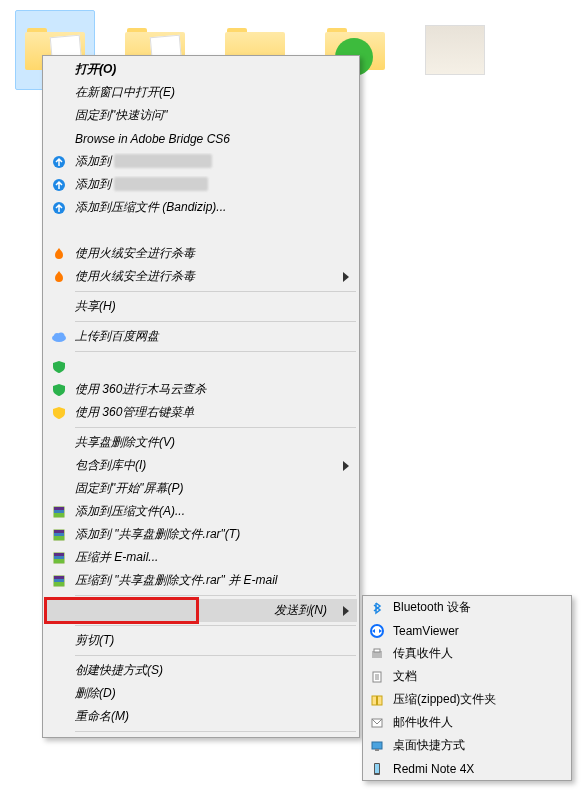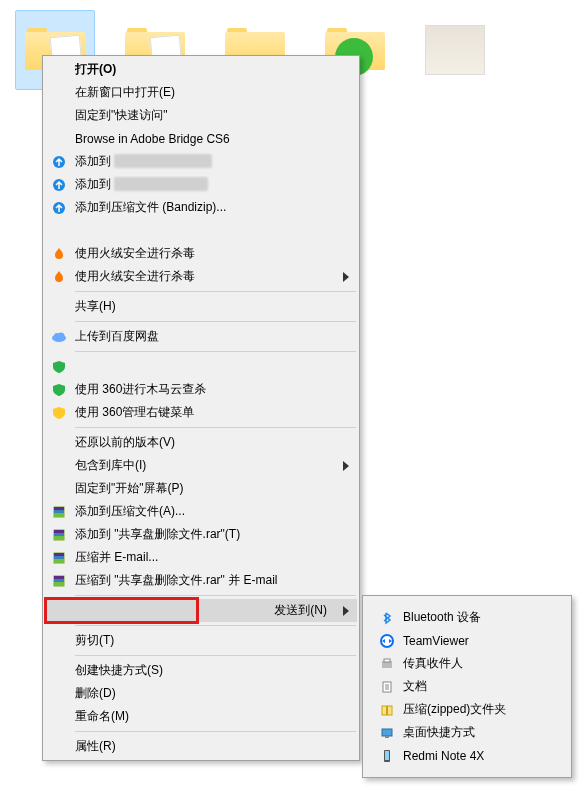--- a/index.html
+++ b/index.html
@@ -70,20 +70,21 @@
 
   .context-menu {
     position: absolute;
     top: 55px;
     left: 42px;
     width: 318px;
     background: #f0f0f0;
     border: 1px solid #a0a0a0;
     box-shadow: 3px 3px 5px rgba(0,0,0,0.25);
     padding: 2px;
+    font-style: italic;
   }
   .menu-row {
     height: 23px;
     display: flex;
     align-items: center;
     padding: 0 30px 0 4px;
     cursor: default;
     position: relative;
     white-space: nowrap;
   }
@@ -130,21 +131,21 @@
   }
 
   .submenu {
     position: absolute;
     top: 613px;
     left: 362px;
     width: 210px;
     background: #f0f0f0;
     border: 1px solid #a0a0a0;
     box-shadow: 3px 3px 5px rgba(0,0,0,0.25);
-    padding: 10px;
+    padding: 0;
   }
   .submenu .menu-row { height: 23px; }
 
   svg { display:block; }
 </style>
 </head>
 <body>
 
 <div class="desktop">
   <div class="folder-icon selected">
@@ -283,21 +284,21 @@
       <span class="mi-icon">
         <svg width="14" height="14">
           <path d="M7 1 L13 3 V7 C13 11 7 13 7 13 C7 13 1 11 1 7 V3 Z" fill="#ffca28"></path>
         </svg>
       </span>
       <span class="mi-label">使用 360管理右键菜单</span>
     </div>
     <div class="menu-sep"></div>
     <div class="menu-row">
       <span class="mi-icon"></span>
-      <span class="mi-label">还原以前的版本(V)</span>
+      <span class="mi-label">共享盘删除文件(V)</span>
     </div>
     <div class="menu-row">
       <span class="mi-icon"></span>
       <span class="mi-label">包含到库中(I)</span>
       <span class="submenu-arrow">
         <svg width="6" height="10">
           <path d="M0 0 L6 5 L0 10 Z" fill="#333"></path>
         </svg>
       </span>
     </div>
@@ -371,24 +372,20 @@
     </div>
     <div class="menu-row">
       <span class="mi-icon"></span>
       <span class="mi-label">删除(D)</span>
     </div>
     <div class="menu-row">
       <span class="mi-icon"></span>
       <span class="mi-label">重命名(M)</span>
     </div>
     <div class="menu-sep"></div>
-    <div class="menu-row">
-      <span class="mi-icon"></span>
-      <span class="mi-label">属性(R)</span>
-    </div>
     <div class="highlight-frame" style="left: 1px; top: 541px; width: 155px; height: 27px; border-color: rgb(224, 27, 27);"></div>
   </div>
 
 <div class="submenu" id="subMenu" style="top: 595px;">
     <div class="menu-row">
       <span class="mi-icon">
         <svg width="14" height="14">
           <path d="M6 2 V12 L10 9 L4 4 M6 2 L10 5 L4 10" stroke="#1e88e5" stroke-width="1.5" fill="none"></path>
         </svg>
       </span>
@@ -428,20 +425,29 @@
         <svg width="14" height="14">
           <rect x="2" y="3" width="10" height="9" fill="#ffe082" stroke="#c8a415"></rect>
           <line x1="7" y1="3" x2="7" y2="12" stroke="#c8a415" stroke-width="2"></line>
         </svg>
       </span>
       <span class="mi-label">压缩(zipped)文件夹</span>
     </div>
     <div class="menu-row">
       <span class="mi-icon">
         <svg width="14" height="14">
+          <rect x="2" y="3" width="10" height="8" fill="#fff" stroke="#888"></rect>
+          <path d="M2 3 L7 8 L12 3" stroke="#888" fill="none"></path>
+        </svg>
+      </span>
+      <span class="mi-label">邮件收件人</span>
+    </div>
+    <div class="menu-row">
+      <span class="mi-icon">
+        <svg width="14" height="14">
           <rect x="2" y="3" width="10" height="7" fill="#4aa3df" stroke="#2b6ea0"></rect>
           <rect x="5" y="10" width="4" height="2" fill="#888"></rect>
         </svg>
       </span>
       <span class="mi-label">桌面快捷方式</span>
     </div>
     <div class="menu-row">
       <span class="mi-icon">
         <svg width="14" height="14">
           <rect x="4" y="1" width="6" height="12" rx="1" fill="#555"></rect>

